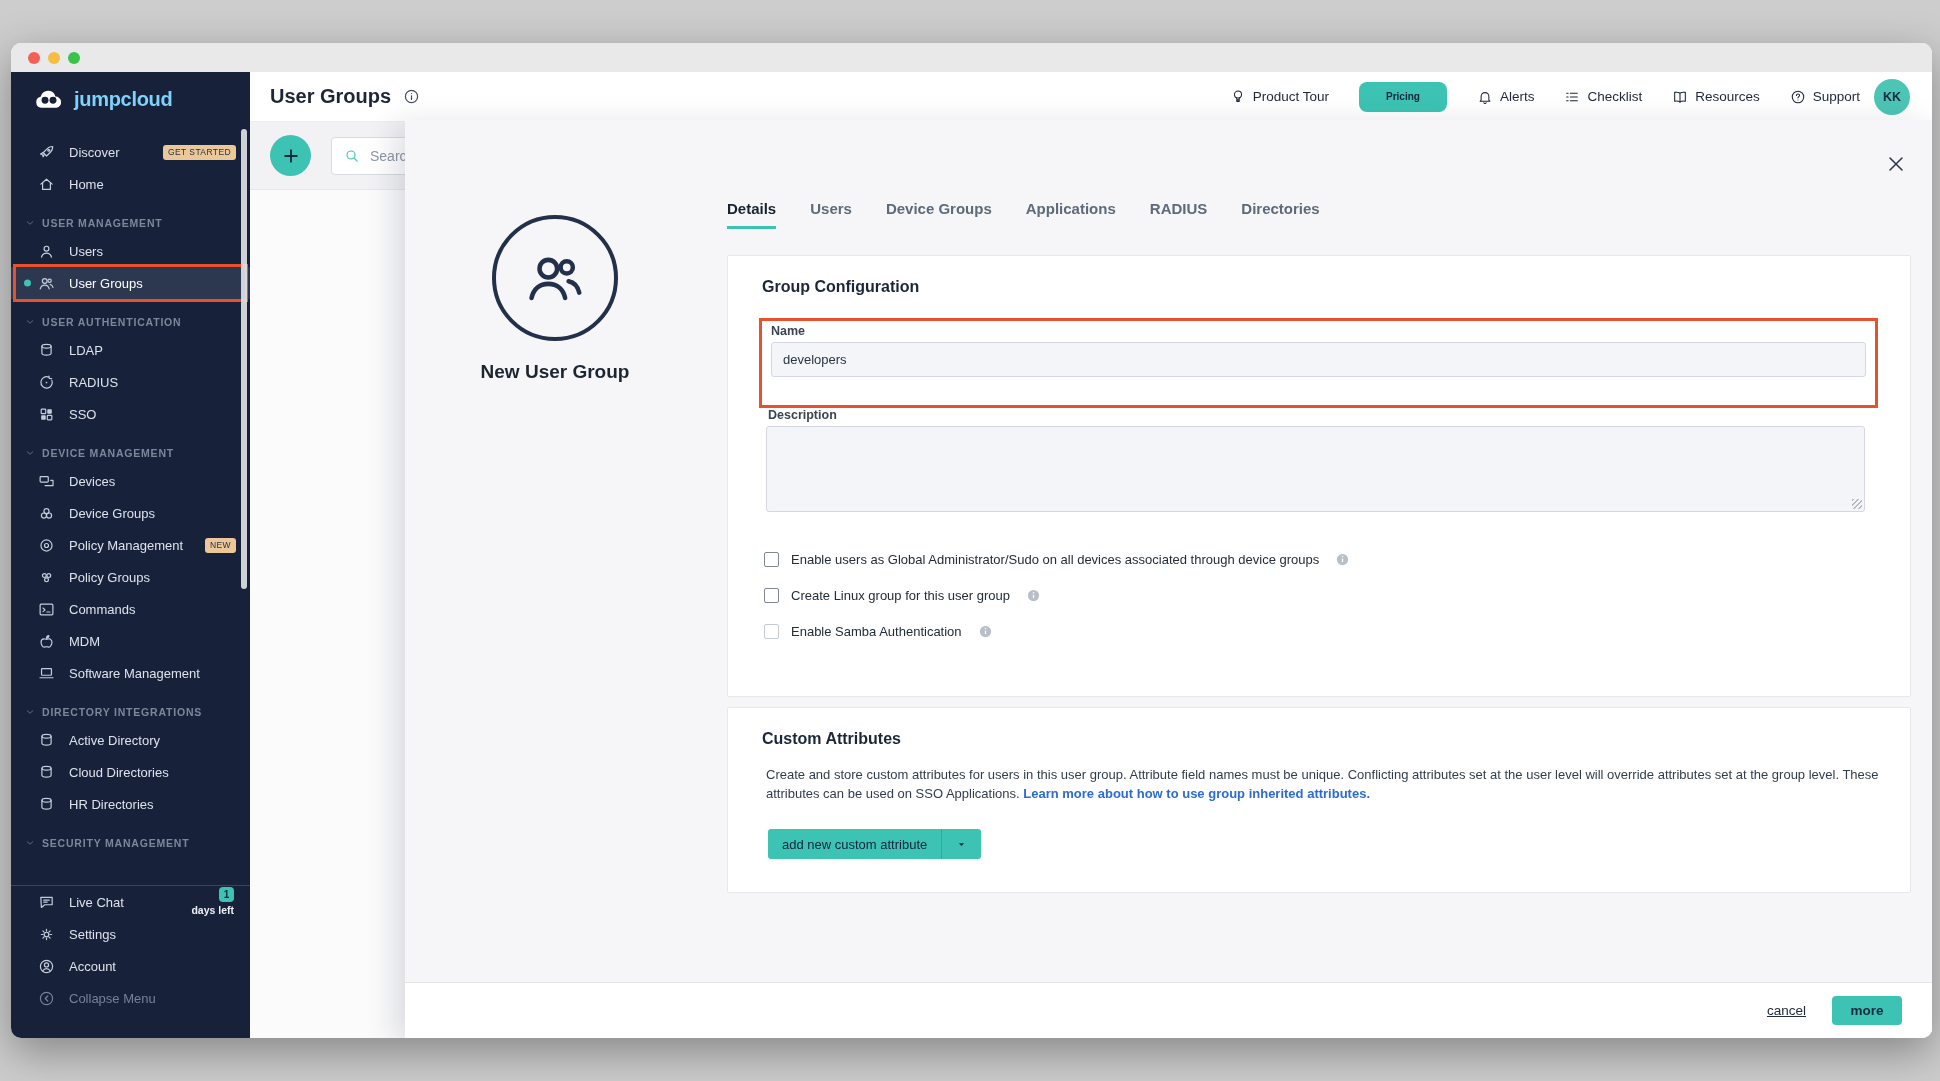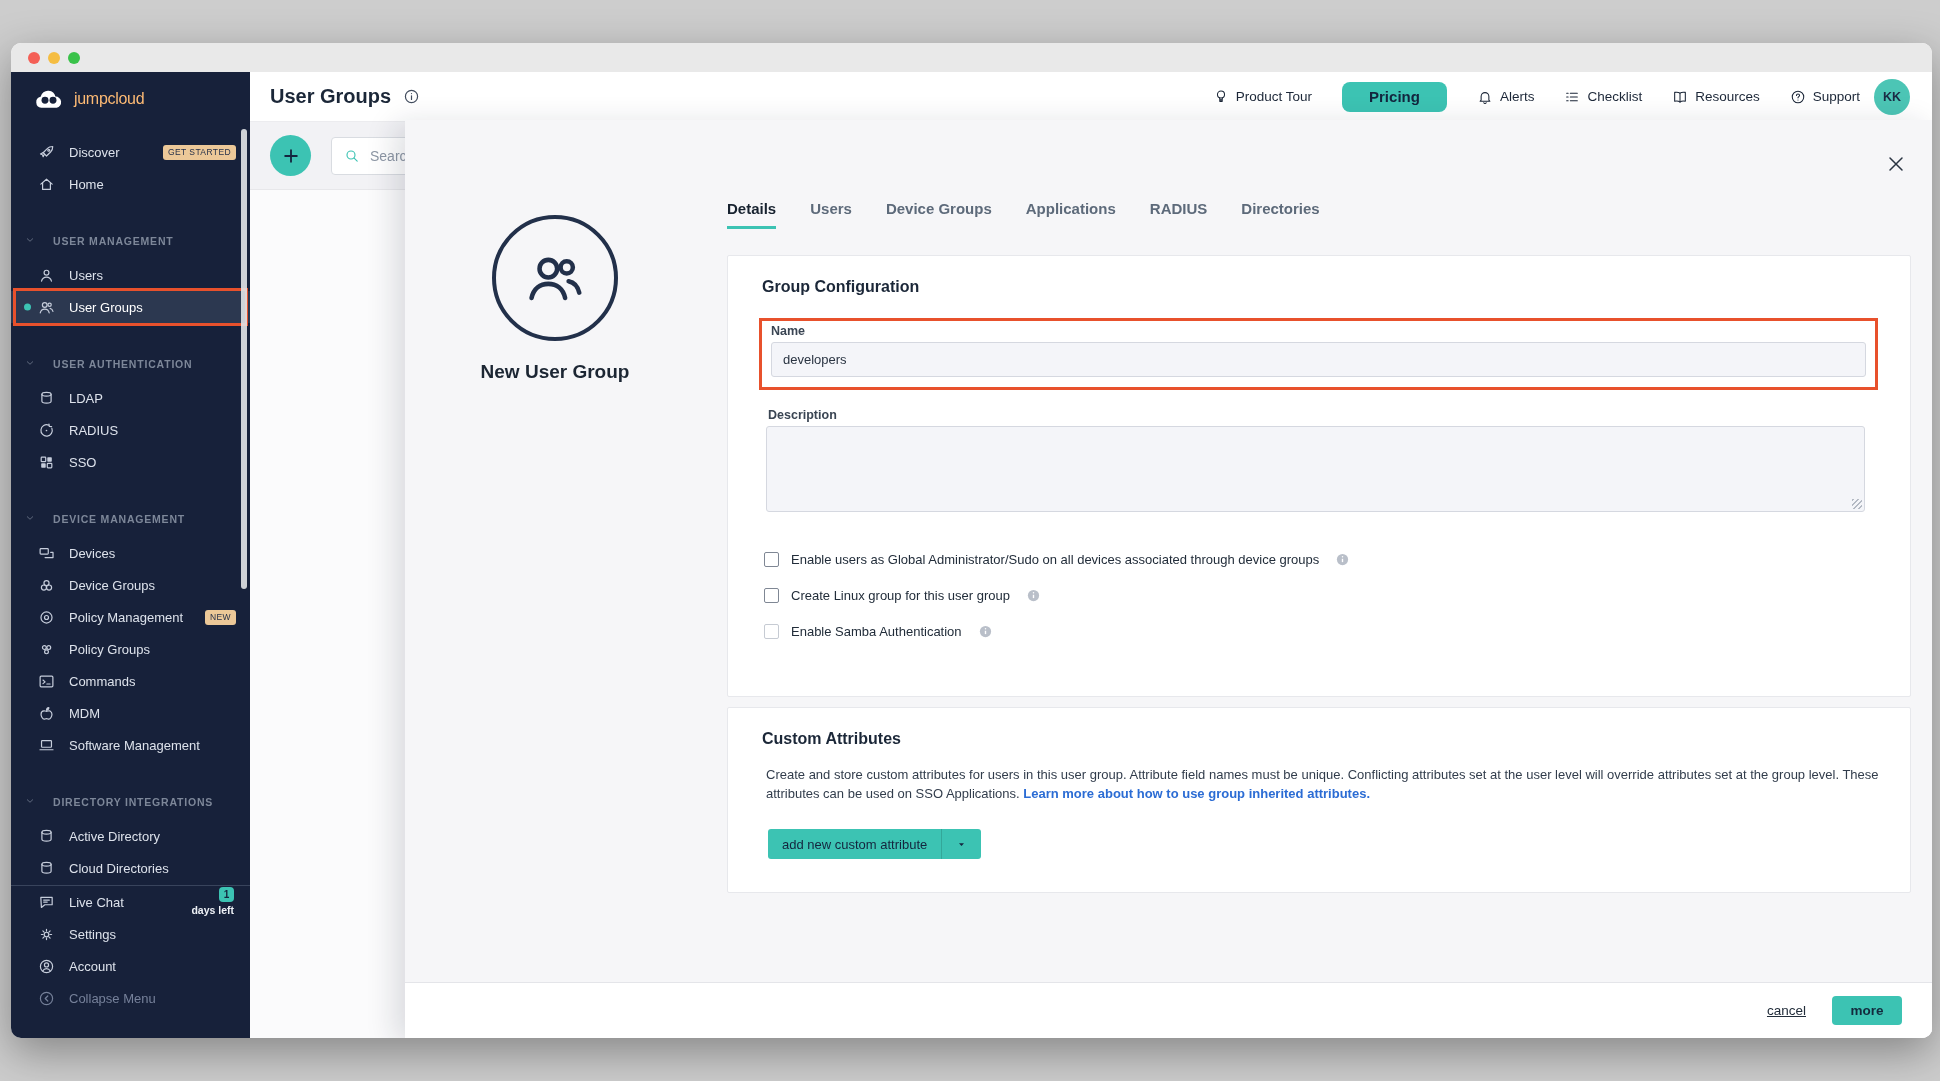--- a/index.html
+++ b/index.html
@@ -9,23 +9,23 @@
           background:#fff;box-shadow:0 14px 44px rgba(0,0,0,.35);}
   .titlebar{height:29px;background:#e9e9e9;display:flex;align-items:center;padding-left:17px;gap:8px;}
   .tl{width:12px;height:12px;border-radius:50%;}
   .tl.red{background:#f45f56}.tl.yel{background:#f5bd42}.tl.grn{background:#3ac24a}
   .appbody{display:flex;height:966px;}
 
   
   .sidebar{width:239px;flex:none;background:#17213a;position:relative;color:#d6dbe6;}
   .logo{display:flex;align-items:center;gap:9px;padding:15px 0 6px 22px;}
   .logo .cloudic{width:32px;height:24px;color:#fff;}
-  .logo .logotext{font-size:16px;font-weight:normal;color:#fdba74;letter-spacing:-.3px;}
+  .logo .logotext{font-size:20px;font-weight:bold;color:#7dd3fc;letter-spacing:-.3px;}
   .sidenav{position:absolute;left:0;right:0;top:64px;height:749px;overflow:hidden;}
-  .nav-header{display:flex;gap:18px;margin-top:35px;height:24px;padding-left:14px;
+  .nav-header{display:flex;align-items:center;gap:7px;margin-top:11px;height:24px;padding-left:14px;
               font-size:10.5px;font-weight:bold;letter-spacing:.8px;color:#7d8799;}
   .nav-header .ic{width:10px;height:10px;color:#7d8799;}
   .nav-item{display:flex;align-items:center;height:32px;padding-left:27px;gap:14px;font-size:13px;color:#dde2eb;
             position:relative;cursor:pointer;}
   .ic{width:17px;height:17px;flex:none;fill:none;stroke:currentColor;stroke-width:1.7;stroke-linecap:round;stroke-linejoin:round;}
   .nav-item .ic{color:#c6cddb;}
   .nav-item.active{background:#2c3850;}
   .nav-item.active .lbl{color:#fff;}
   .nav-item.annotated::after{content:'';position:absolute;left:2px;right:2px;top:-3px;bottom:-3px;
                              border:3px solid #e8512c;pointer-events:none;}
@@ -42,21 +42,21 @@
 
   
   .main{flex:1;display:flex;flex-direction:column;background:#fbfbfc;position:relative;}
   .mainhead{height:49px;background:#fff;border-bottom:1px solid #ececef;display:flex;align-items:center;
             padding:0 22px 0 20px;gap:12px;flex:none;}
   .pagetitle{font-size:20px;font-weight:bold;color:#1b2738;margin:0;}
   .pageinfo{width:17px;height:17px;color:#424d5e;}
   .topactions{margin-left:auto;display:flex;align-items:center;gap:30px;}
   .topaction{display:flex;align-items:center;gap:7px;font-size:13.5px;color:#1c2738;cursor:pointer;}
   .topaction .ic{color:#1c2738;width:16px;height:16px;stroke-width:1.6;}
-  .pill{background:#3cc3b3;border:none;border-radius:8px;height:30px;padding:0 27px;font-size:15px;font-weight:600;
+  .pill{background:#3cc3b3;border:none;border-radius:8px;height:30px;padding:0 27px;font-size:10px;font-weight:600;
         color:#13263e;font-family:inherit;cursor:pointer;}
   .avatar{width:36px;height:36px;border-radius:50%;background:#4cc5b5;color:#1b2b45;display:flex;align-items:center;
           justify-content:center;font-weight:bold;font-size:12.5px;margin-left:2px;cursor:pointer;}
   .searchrow{height:67px;background:#f2f2f5;border-bottom:1px solid #e7e7ea;display:flex;align-items:center;
              gap:20px;padding-left:20px;flex:none;}
   .addbtn{width:41px;height:41px;border-radius:50%;background:#3cc3b3;border:none;display:flex;align-items:center;
           justify-content:center;color:#15263f;cursor:pointer;}
   .addbtn .ic{width:20px;height:20px;stroke-width:2.2;}
   .searchbox{width:250px;height:38px;background:#fff;border:1px solid #d9dce1;border-radius:4px;display:flex;
              align-items:center;gap:10px;padding:0 12px;box-sizing:border-box;}
@@ -75,21 +75,21 @@
              align-items:center;justify-content:center;}
   .bigic{width:64px;height:64px;color:#22304a;fill:none;stroke:currentColor;stroke-width:1.7;stroke-linecap:round;stroke-linejoin:round;}
   .entityname{font-size:19px;font-weight:bold;color:#1c2633;margin-top:20px;}
   .tabs{position:absolute;left:322px;top:80px;display:flex;gap:34px;}
   .tab{font-size:15px;font-weight:600;color:#5d6a7a;padding-bottom:9px;cursor:pointer;}
   .tab.active{color:#17222f;border-bottom:3px solid #3cc3b3;}
   .card{position:absolute;left:322px;width:1184px;background:#fff;border:1px solid #e7e8ec;border-radius:2px;box-sizing:border-box;}
   .card1{top:135px;height:442px;}
   .card2{top:587px;height:186px;}
   .cardtitle{position:absolute;left:34px;top:22px;font-size:16px;font-weight:bold;color:#1b2738;margin:0;}
-  .annot{position:absolute;left:31px;top:62px;width:1119px;height:72px;border:3px solid #e8512c;box-sizing:border-box;}
+  .annot{position:absolute;left:31px;top:62px;width:1119px;height:90px;border:3px solid #e8512c;box-sizing:border-box;}
   .fldlabel{position:absolute;left:9px;top:3px;font-size:12.5px;font-weight:bold;color:#3a4553;}
   .nameinput{position:absolute;left:9px;top:21px;right:9px;height:33px;background:#f4f5f9;border:1px solid #d5d8e0;
              border-radius:3px;display:flex;align-items:center;padding:0 11px;font-size:13px;color:#2a3442;}
   .desclabel{position:absolute;left:40px;top:152px;font-size:12.5px;font-weight:bold;color:#3a4553;}
   .descbox{position:absolute;left:38px;top:170px;width:1097px;height:84px;background:#f4f5f9;border:1px solid #d5d8e0;
            border-radius:3px;}
   .grip{position:absolute;right:2px;bottom:2px;width:10px;height:10px;
         background:repeating-linear-gradient(315deg,transparent 0 2px,#b4bac4 2px 3.5px);}
   .chks{position:absolute;left:36px;top:292px;display:flex;flex-direction:column;gap:14px;justify-content:space-between;}
   .chk{display:flex;align-items:center;gap:12px;height:22px;cursor:pointer;}

